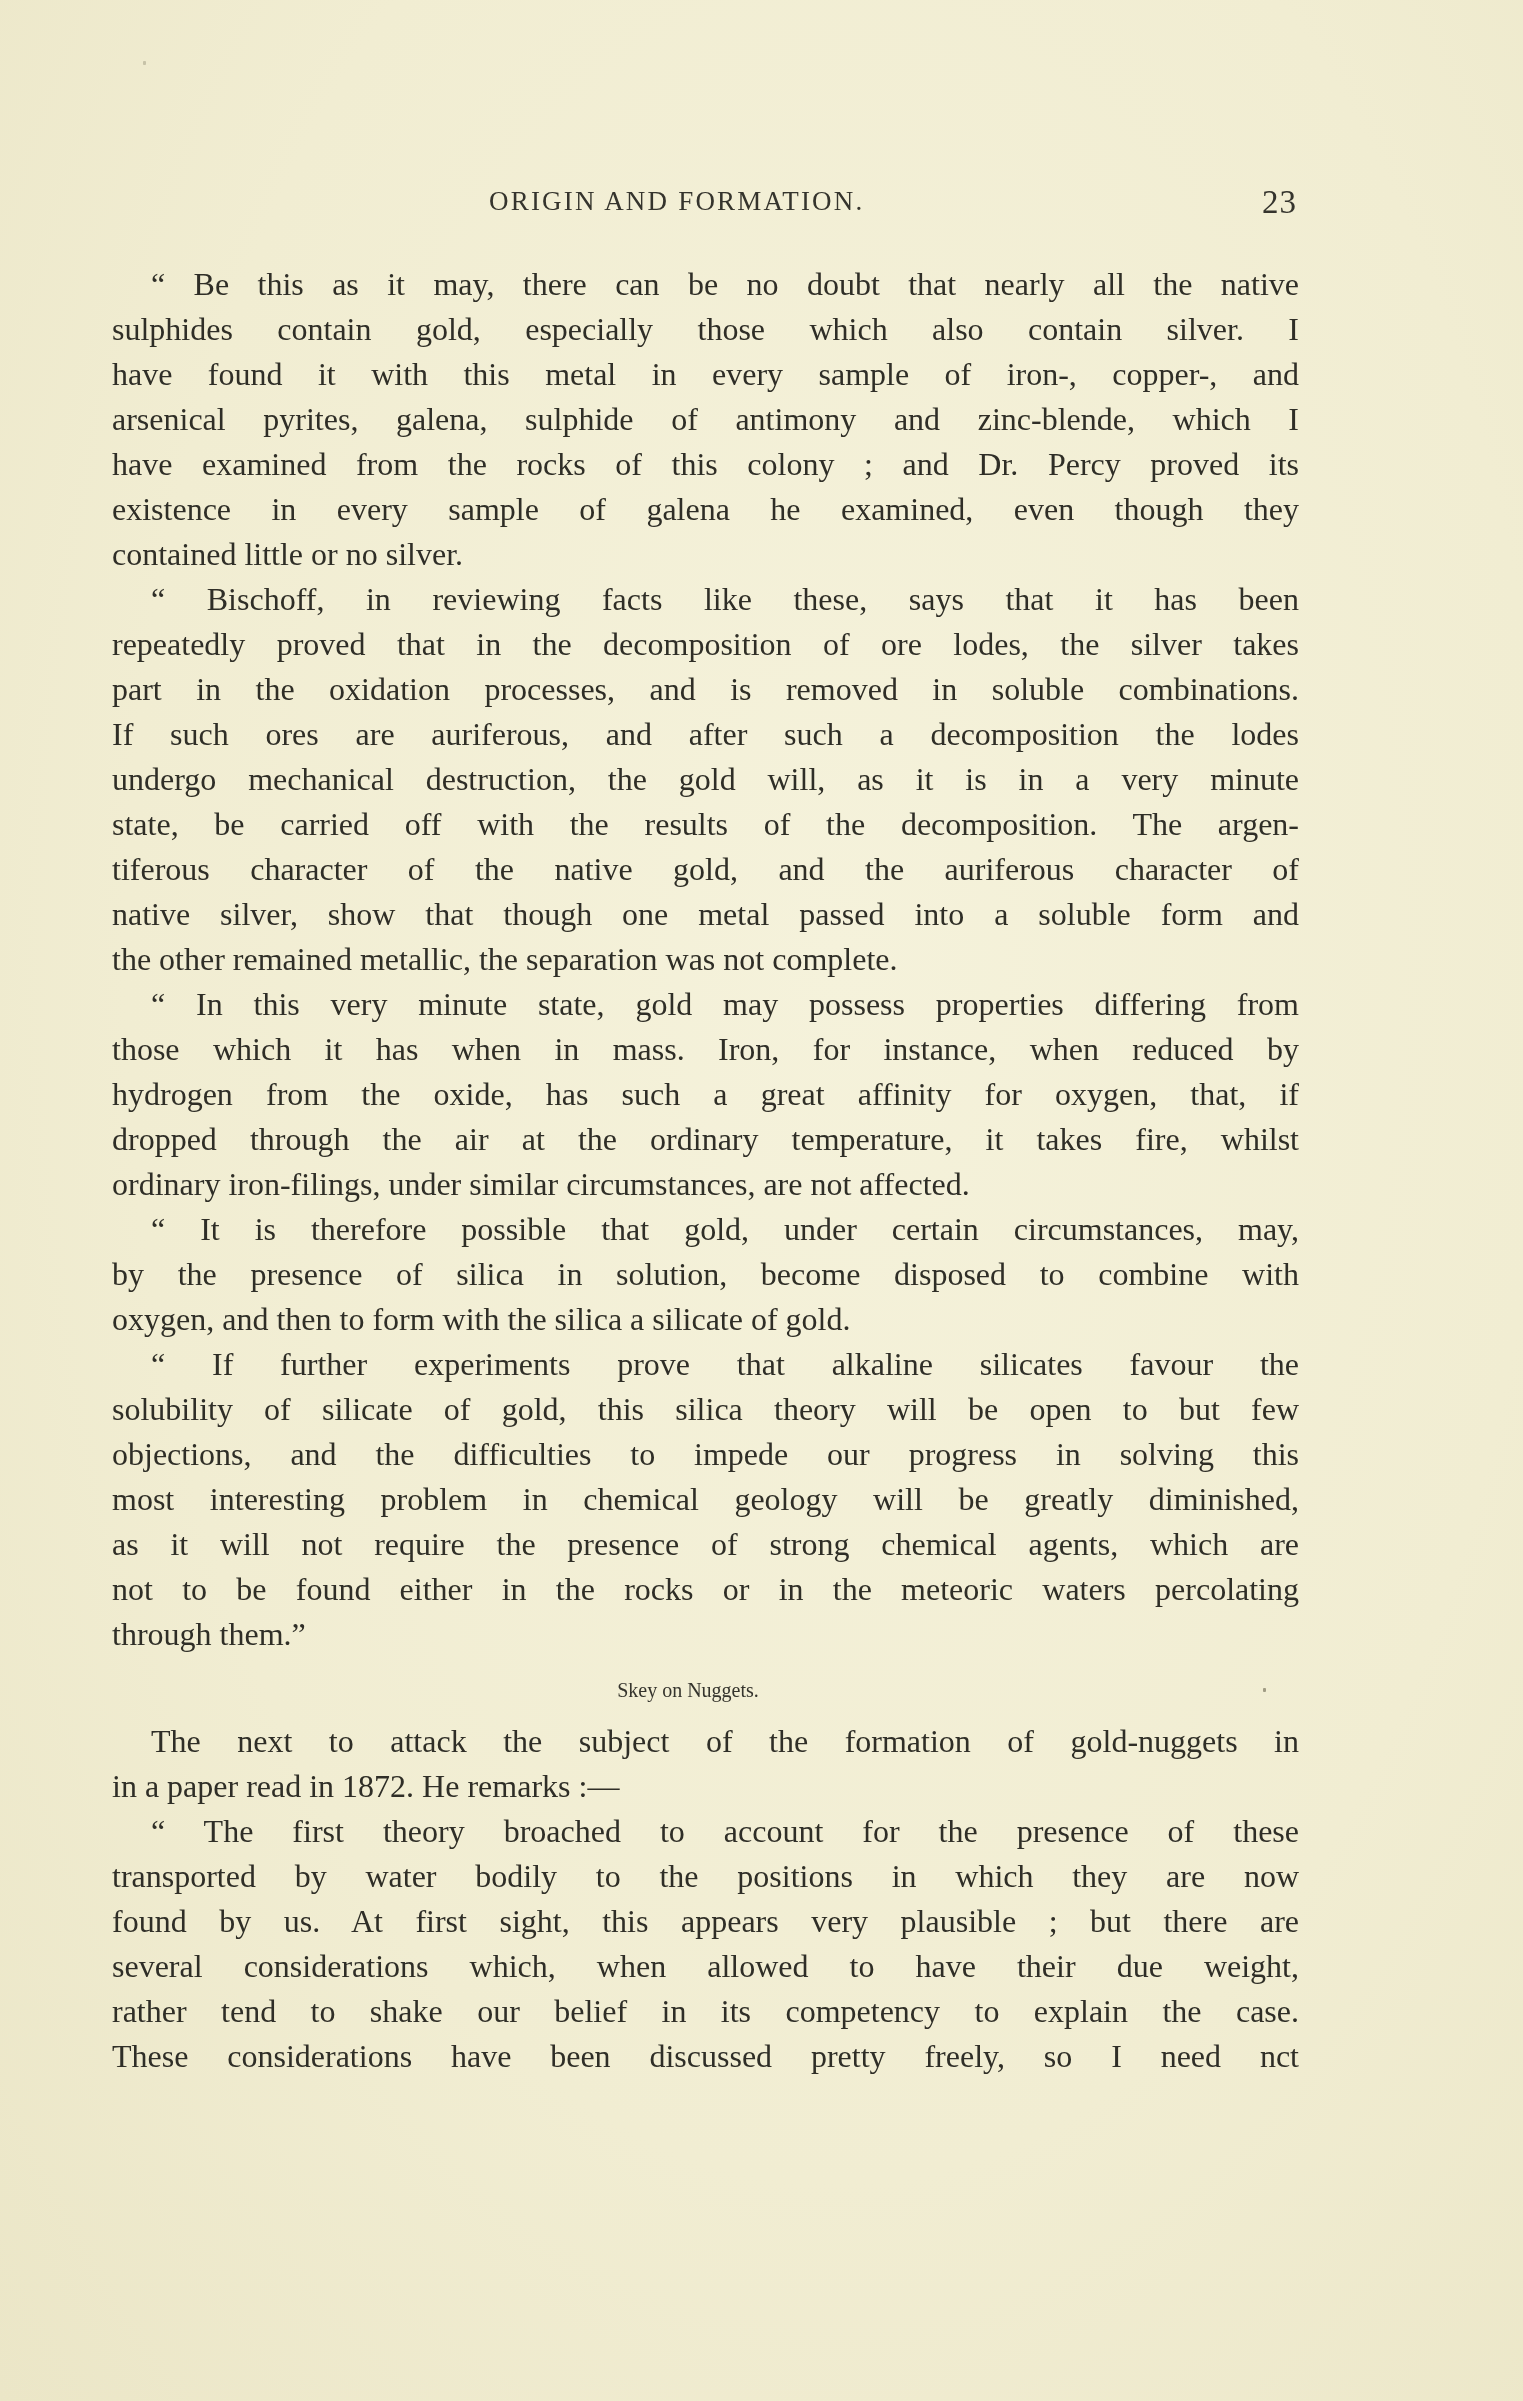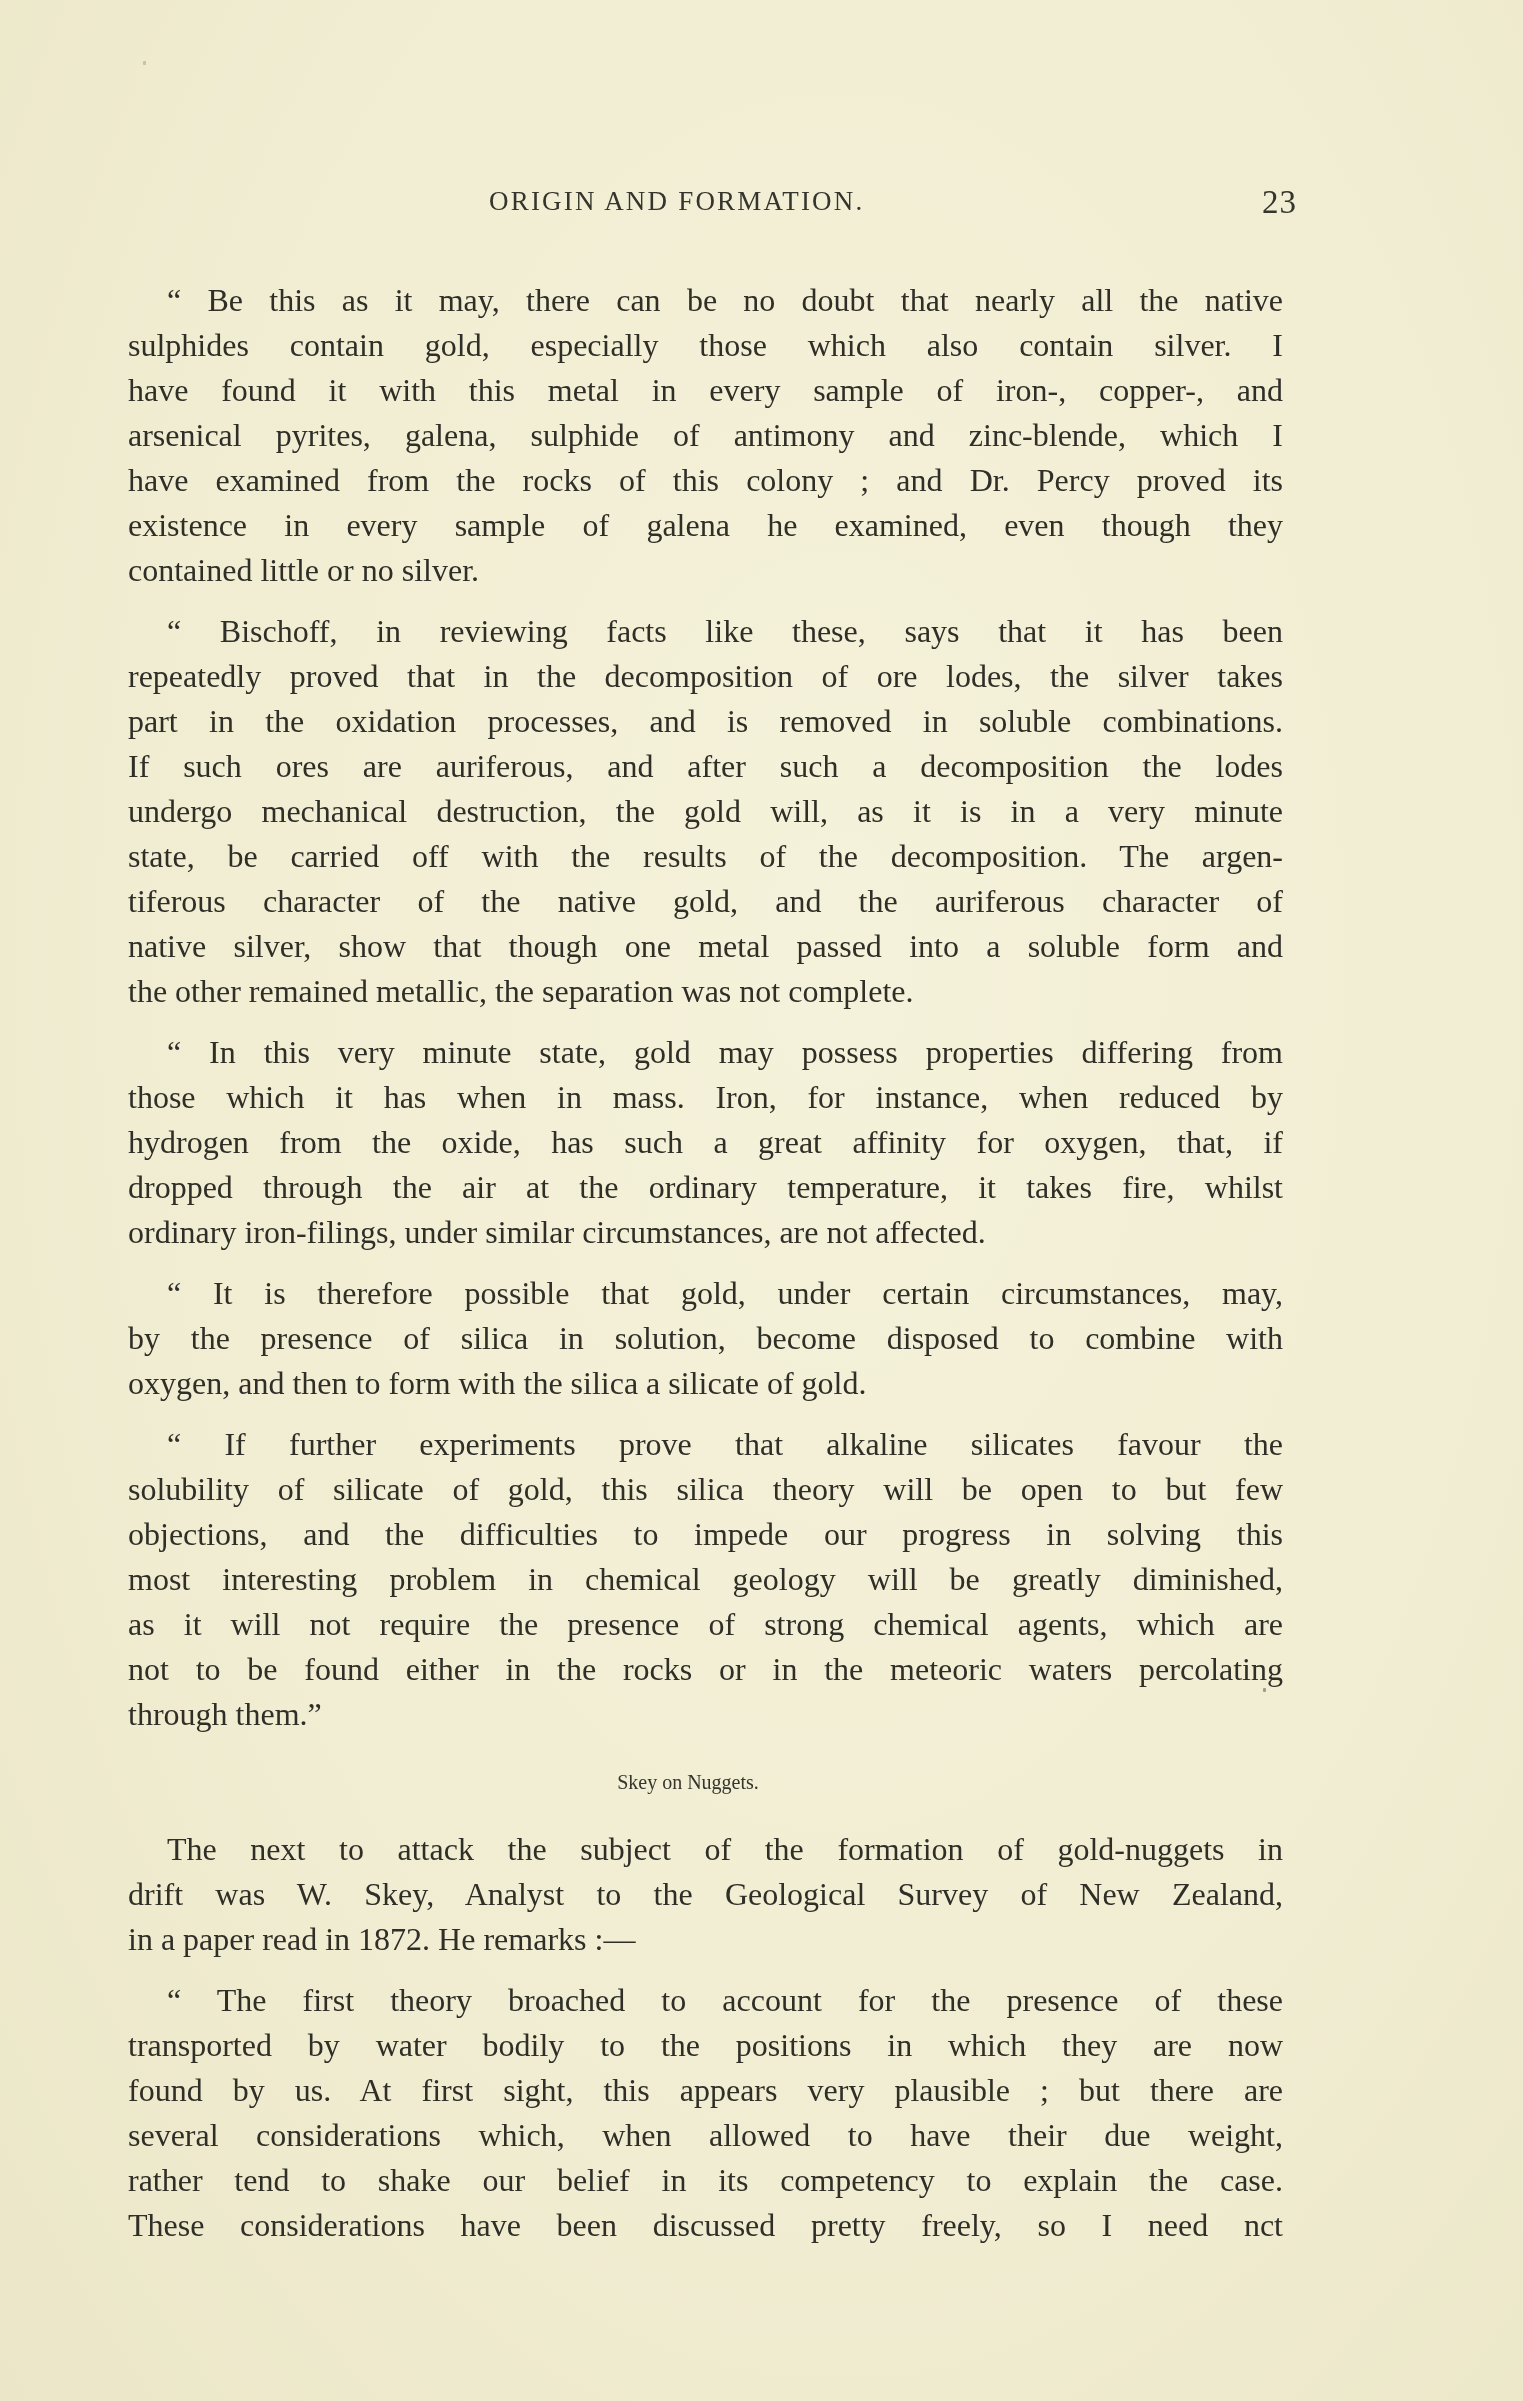--- a/index.html
+++ b/index.html
@@ -46,21 +46,21 @@
       color: #35342d;
       letter-spacing: 0.9px;
     }
     .text-block {
       position: absolute;
       left: 112px;
       top: 262px;
       width: 1187px;
     }
     .para {
-      margin: 16px;
+      margin: 0;
       font-size: 32px;
       line-height: 45px;
       text-align: justify;
       text-indent: 0;
       color: #2f2e27;
     }
     .para .line {
       display: block;
       text-align: justify;
       text-align-last: justify;
@@ -146,21 +146,20 @@
       <div class="line">most interesting problem in chemical geology will be greatly diminished,</div>
       <div class="line">as it will not require the presence of strong chemical agents, which are</div>
       <div class="line">not to be found either in the rocks or in the meteoric waters percolating</div>
       <div class="line last">through them.”</div>
     </div>
 
     <div class="heading">Skey on Nuggets.</div>
 
     <div class="para">
       <div class="line indent">The next to attack the subject of the formation of gold-nuggets in</div>
-      <div class="line">drift was W. Skey, Analyst to the Geological Survey of New Zealand,</div>
       <div class="line last">in a paper read in 1872. He remarks :—</div>
     </div>
 
     <div class="para">
       <div class="line indent">“ The first theory broached to account for the presence of these</div>
       <div class="line">transported by water bodily to the positions in which they are now</div>
       <div class="line">found by us. At first sight, this appears very plausible ; but there are</div>
       <div class="line">several considerations which, when allowed to have their due weight,</div>
       <div class="line">rather tend to shake our belief in its competency to explain the case.</div>
       <div class="line">These considerations have been discussed pretty freely, so I need nct</div>

